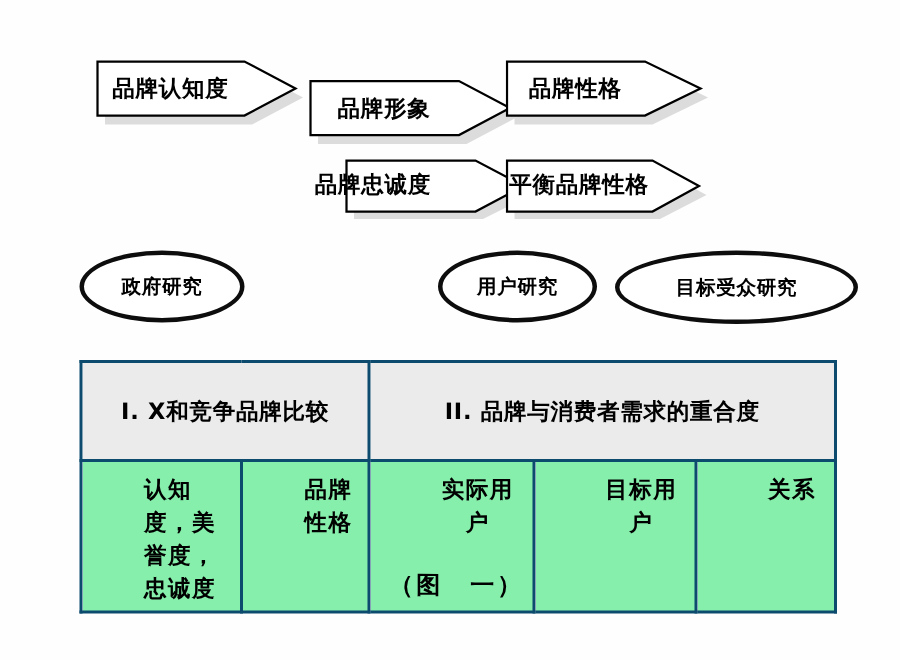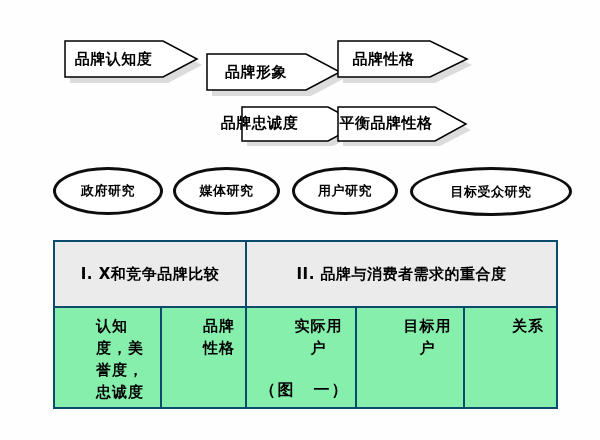--- a/index.html
+++ b/index.html
@@ -131,41 +131,38 @@
   </div>
 
   <div class="arrow" style="left:337px; top:40px;">
     <svg width="138" height="45" viewBox="0 0 138 45">
       <polygon class="shadow-poly" points="6,7 98,7 135,25 98,43 6,43"></polygon>
       <polygon class="shape-poly" points="1,1 93,1 130,19 93,37 1,37"></polygon>
     </svg>
     <span class="arrow-label" style="width:93px; height:38px;">品牌性格</span>
   </div>
 
-  <div class="arrow" style="left:216px; top:106px;padding-left:25px;">
+  <div class="arrow" style="left:205px; top:106px;padding-left:25px;">
     <svg width="127" height="42" viewBox="0 0 127 42">
       <polygon class="shadow-poly" points="6,7 92,7 124,24 92,40 6,40"></polygon>
       <polygon class="shape-poly" points="1,1 87,1 119,18 87,35 1,35"></polygon>
     </svg>
     <span class="arrow-label" style="width:87px; height:35px;">品牌忠诚度</span>
   </div>
 
   <div class="arrow" style="left:337px; top:106px;">
     <svg width="136" height="42" viewBox="0 0 136 42">
       <polygon class="shadow-poly" points="6,7 103,7 134,24 103,40 6,40"></polygon>
       <polygon class="shape-poly" points="1,1 98,1 129,18 98,35 1,35"></polygon>
     </svg>
     <span class="arrow-label" style="width:98px; height:35px;">平衡品牌性格</span>
   </div>
 
   <div class="ellipse" style="left:53px;  top:167px; width:110px; height:48px;">
     <span>政府研究</span>
-  </div>
-  <div class="ellipse" style="left:173px; top:167px; width:107px; height:48px;">
-    <span>媒体研究</span>
   </div>
   <div class="ellipse" style="left:292px; top:167px; width:106px; height:48px;">
     <span>用户研究</span>
   </div>
   <div class="ellipse" style="left:410px; top:167px; width:162px; height:49px;">
     <span>目标受众研究</span>
   </div>
 
   <table class="brand-table">
     <colgroup>

